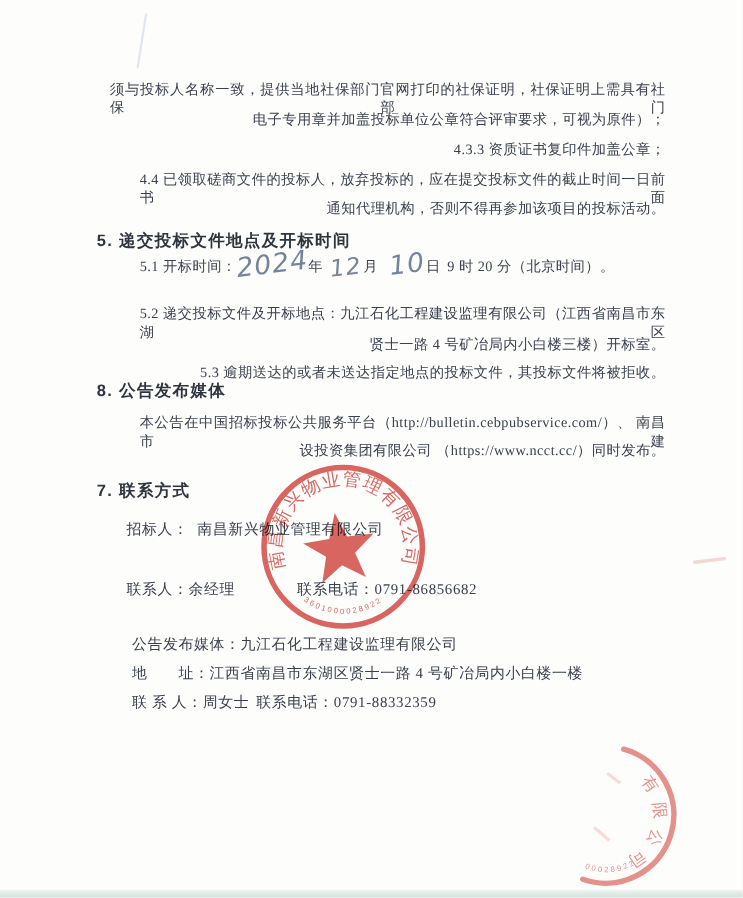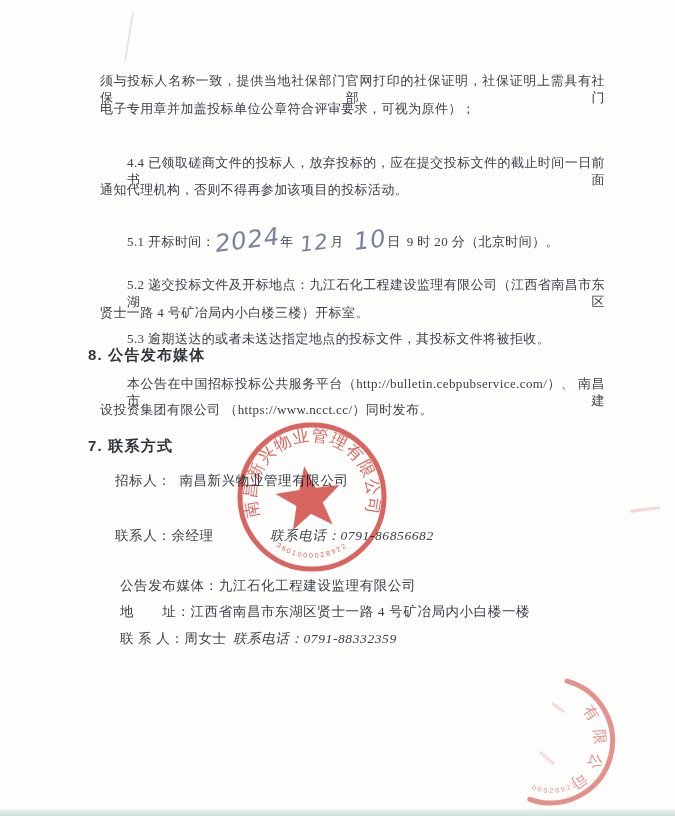--- a/index.html
+++ b/index.html
@@ -19,20 +19,21 @@
     color:var(--ink);
     padding-left:40px;
   }
   .line{
     position:absolute;
     left:100px;width:505px;
     font-size:13px;
     letter-spacing:.4px;
     line-height:17px;
     white-space:nowrap;
+    text-align:right;
   }
   .fill{white-space:normal;text-align:justify;text-align-last:justify;}
   .indent{left:127px;width:478px;}
   .h{
     position:absolute;left:88px;
     font-family:"Liberation Sans","DejaVu Sans",sans-serif;
     font-weight:bold;font-size:15px;letter-spacing:1.2px;
     color:#2f353d;white-space:nowrap;
   }
   .date-line{display:flex;align-items:baseline;white-space:nowrap;}
@@ -44,39 +45,41 @@
     display:inline-block;
     transform:rotate(-7deg);
     position:relative;top:2px;
     letter-spacing:1px;
   }
   .hw.month{margin:0 2px 0 6px;font-size:21px;top:4px;}
   .hw.day{margin:0 1px 0 10px;font-size:24px;}
   .gap-s{display:inline-block;width:6px;}
   .row{position:absolute;font-size:13.5px;letter-spacing:.6px;white-space:nowrap;}
   .row .val{margin-left:8px;}
-  .abs-span{position:absolute;white-space:nowrap;font-style:italic;}
+  .abs-span{position:absolute;white-space:nowrap;}
   .stamp{position:absolute;mix-blend-mode:multiply;}
   .stamp svg text{font-family:"Liberation Sans","DejaVu Sans",sans-serif;}
   .artifact{position:absolute;}
   .bottom-edge{
     position:absolute;left:0;right:0;bottom:0;height:7px;
     background:linear-gradient(#eef5f2,#cfe0da);
   }
 </style>
 </head>
 <body>
 
 <div class="page">
 
   <div class="line fill" style="top:72px">须与投标人名称一致，提供当地社保部门官网打印的社保证明，社保证明上需具有社保部门</div>
   <div class="line" style="top:100px">电子专用章并加盖投标单位公章符合评审要求，可视为原件）；</div>
+  <div class="line indent" style="top:127px">4.3.3 资质证书复印件加盖公章；</div>
   <div class="line indent fill" style="top:154px">4.4 已领取磋商文件的投标人，放弃投标的，应在提交投标文件的截止时间一日前书面</div>
   <div class="line" style="top:181px">通知代理机构，否则不得再参加该项目的投标活动。</div>
 
+  <div class="h" style="top:210px">5. 递交投标文件地点及开标时间</div>
 
   <div class="line indent date-line" style="top:226px">
     <span>5.1 开标时间：</span>
       <span class="hw">2024</span>
       <span>年</span>
       <span class="hw month">12</span>
       <span>月</span>
       <span class="hw day">10</span>
       <span>日</span>
       <span class="gap-s"></span>

